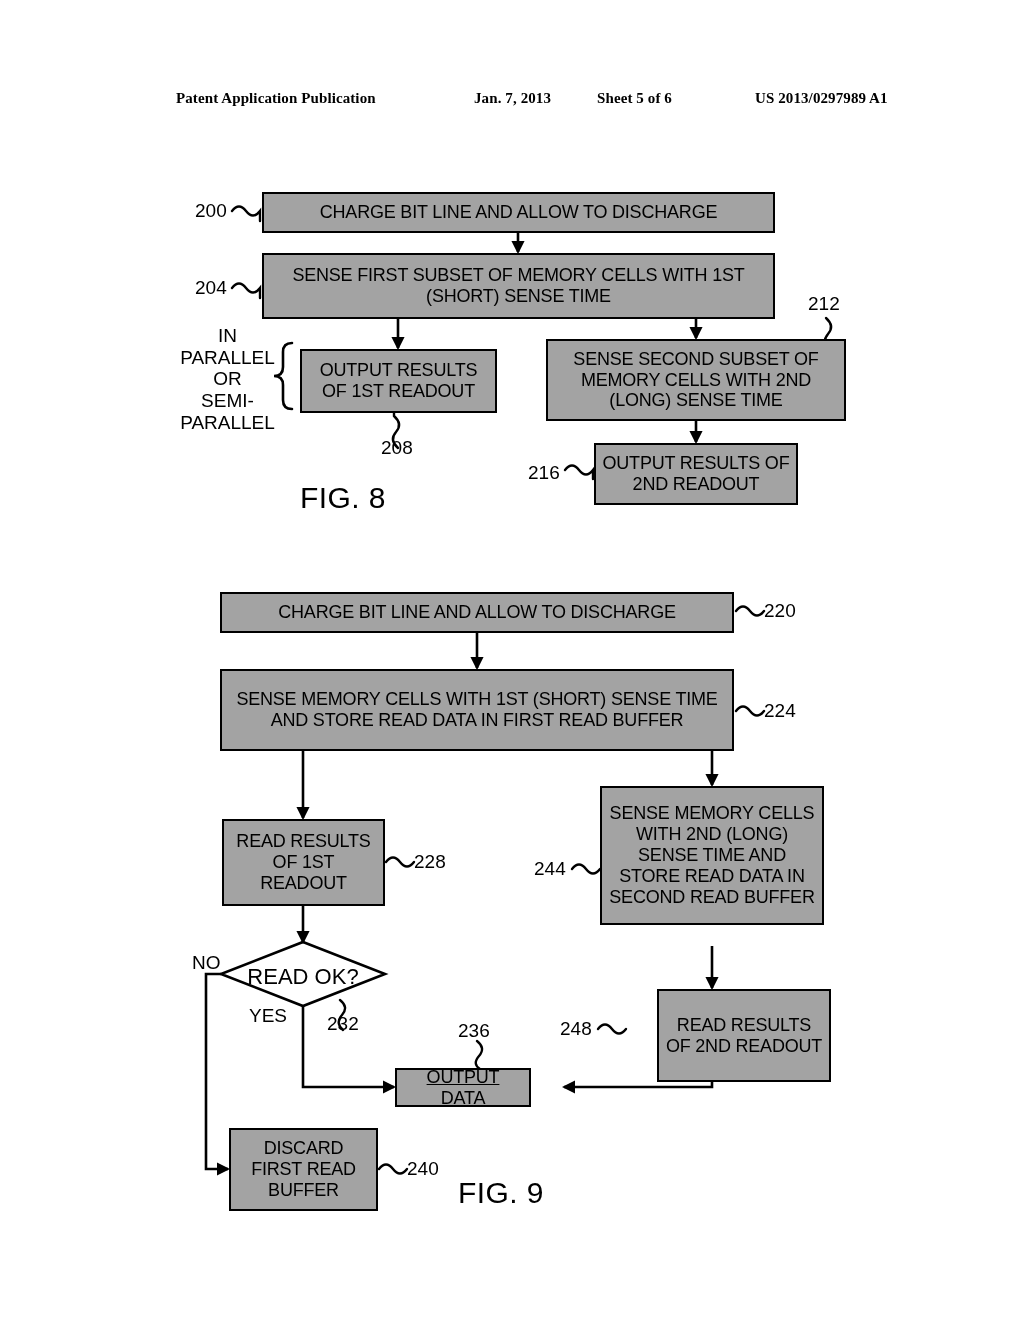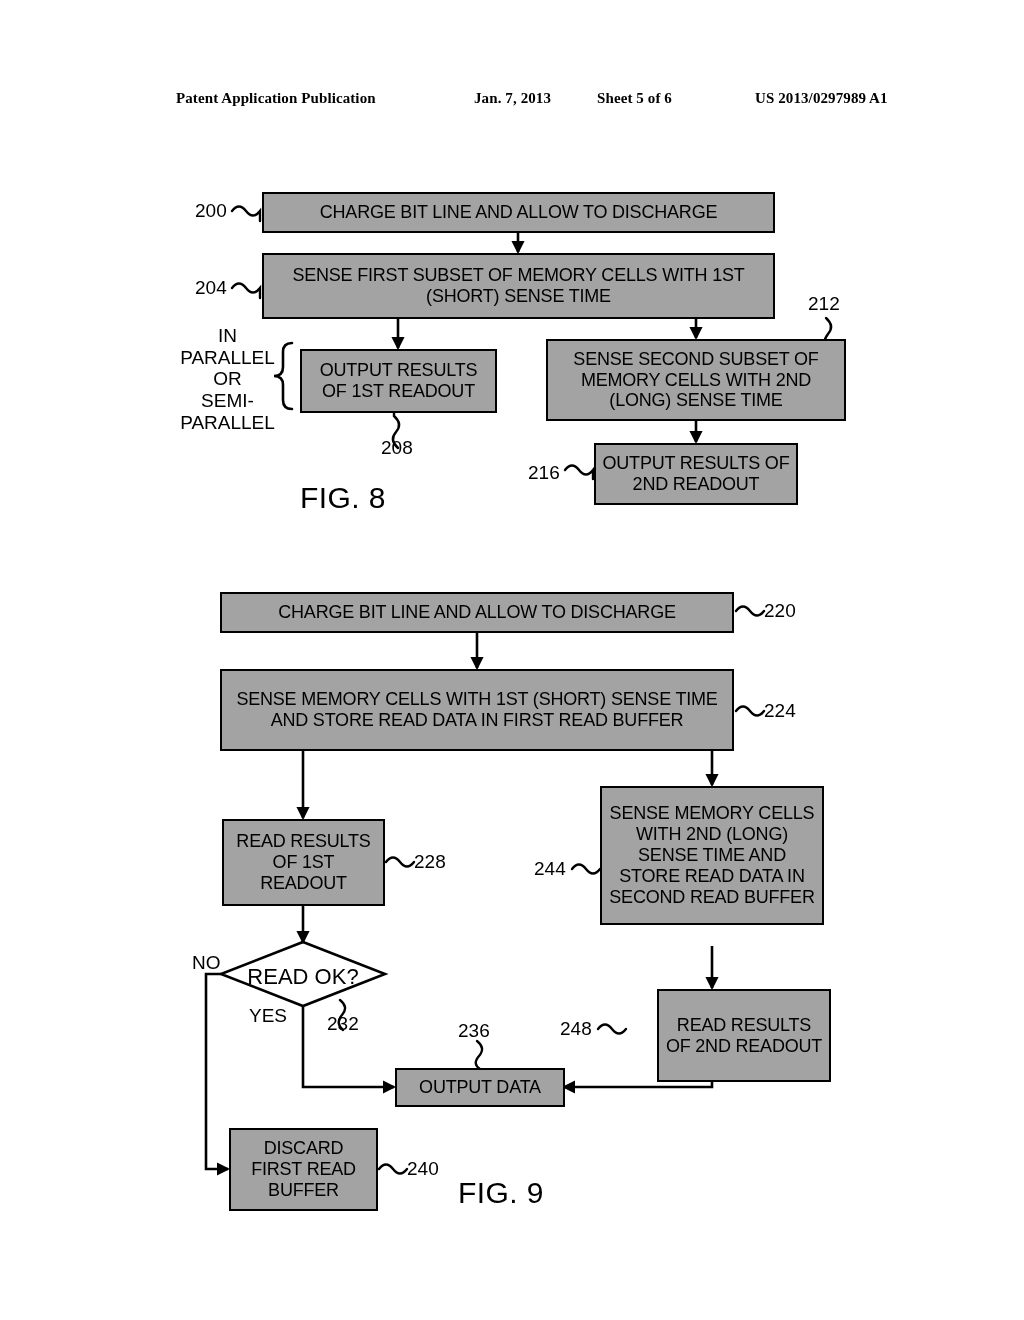--- a/index.html
+++ b/index.html
@@ -233,21 +233,21 @@
 </div>
 
 <div class="node" style="left:222px; top:819px; width:163px; height:87px;">
   <span class="node-text">READ RESULTS OF 1ST READOUT</span>
 </div>
 
 <div class="diamond-text" style="left:221px; top:964px; width:164px;">
   <span>READ OK?</span>
 </div>
 
-<div class="node" style="left:395px; top:1068px; width:170px; height:39px;">
+<div class="node" style="left:395px; top:1068px; width:136px; height:39px;text-decoration:underline;">
   <span class="node-text">OUTPUT DATA</span>
 </div>
 
 <div class="node" style="left:229px; top:1128px; width:149px; height:83px;">
   <span class="node-text">DISCARD FIRST READ BUFFER</span>
 </div>
 
 <div class="node" style="left:600px; top:786px; width:224px; height:139px;">
   <span class="node-text">SENSE MEMORY CELLS WITH 2ND (LONG) SENSE TIME AND STORE READ DATA IN SECOND READ BUFFER</span>
 </div>

